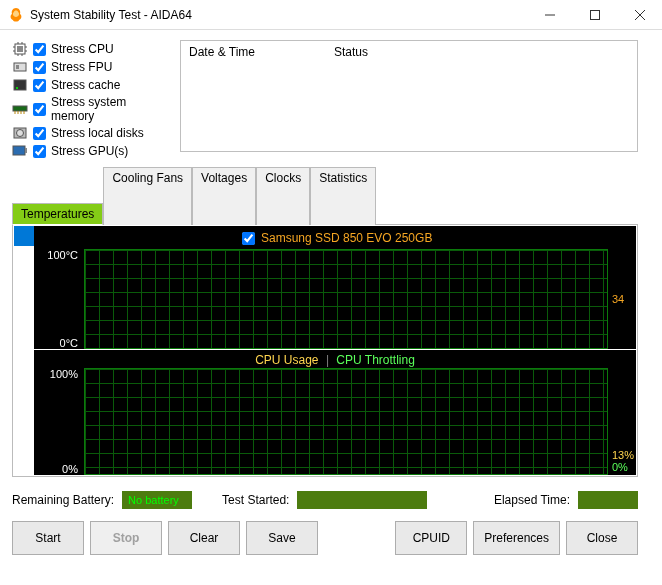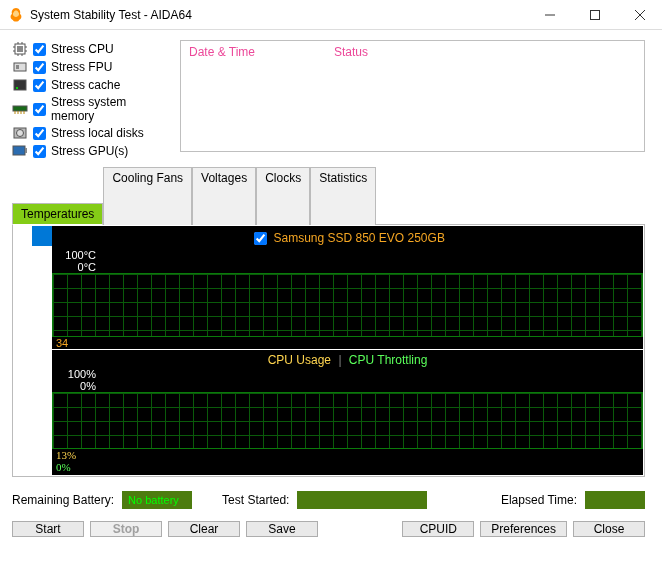--- a/index.html
+++ b/index.html
@@ -23,21 +23,21 @@
   .titlebar .icon { width: 16px; height: 16px; margin-right: 6px; }
   .titlebar .title { flex: 0 0 auto; }
   .titlebar .spacer { flex: 1; }
   .winbtn {
     width: 45px; height: 29px;
     display: flex; align-items: center; justify-content: center;
     font-size: 14px; color: #333;
   }
   .winbtn svg { display: block; }
   .content {
-    padding: 10px 17px 8px 12px;
+    padding: 10px 24px 8px 12px;
   }
   .top-row {
     display: flex;
     gap: 8px;
   }
   .checklist {
     width: 160px;
   }
   .check-item {
     display: flex;
@@ -48,21 +48,21 @@
   .check-item svg.devicon { flex: 0 0 16px; }
   .check-item input[type=checkbox] { margin: 0; width: 13px; height: 13px; }
   .log-panel {
     flex: 1;
     border: 1px solid #bfbfbf;
     height: 112px;
   }
   .log-header {
     display: flex;
     padding: 4px 8px;
-    color: #ec4899;
+    color: #000000;
   }
   .log-col-dt { width: 145px; }
   .tabs-bar {
     display: flex;
     border-bottom: 1px solid #bbb;
     margin-top: 6px;
   }
   .tab {
     padding: 3px 8px;
     border: 1px solid #bbb;
@@ -93,41 +93,40 @@
   .legend-block {
     width: 20px; height: 20px;
     background: #0078d7;
   }
   .graphs-column {
     flex: 1;
     display: flex;
     flex-direction: column;
     gap: 1px;
   }
-  .graph-wrap { display: flex; margin-left: 18px; }
+  .graph-wrap { display: flex; }
   .graph {
     background: #000;
     position: relative;
     flex: 1;
   }
   .graph-title {
     text-align: center;
     color: #fff;
     font-size: 12px;
     padding: 3px 0 1px 0;
   }
   .graph-title .chk { color: #fff; }
   .graph-title .dev-label { color: #f5a623; }
   .graph-title .sep { color: #7f7f7f; margin: 0 4px; }
   .graph-title .cpu-usage { color: #ffd54f; }
   .graph-title .cpu-throt { color: #5aff5a; }
   .plot-row {
     display: flex;
     align-items: stretch;
-    flex-direction: column;
   }
   .ylabels {
     width: 50px;
     color: #fff;
     display: flex;
     flex-direction: column;
     justify-content: space-between;
     text-align: right;
     padding: 0 6px 0 0;
     font-size: 11px;
@@ -146,21 +145,21 @@
   }
   .rlabels {
     width: 28px;
     display: flex;
     flex-direction: column;
     justify-content: center;
     align-items: flex-start;
     padding-left: 4px;
     font-size: 11px;
   }
-  .rlabels.two { justify-content: flex-end; gap: 0; padding-bottom: 2px; font-family: Liberation Serif, serif; }
+  .rlabels.two { justify-content: flex-end; gap: 0; padding-bottom: 2px; }
   .rlabel.val34 { color: #f5a623; }
   .rlabel.val13 { color: #ffd54f; }
   .rlabel.val0 { color: #5aff5a; }
   .status-row {
     display: flex;
     align-items: center;
     gap: 8px;
     margin-top: 14px;
     font-size: 12px;
   }
@@ -176,21 +175,21 @@
   }
   .btnbar {
     display: flex;
     gap: 6px;
     margin-top: 12px;
     padding: 0 0 4px 0;
   }
   .btn {
     flex: 0 0 auto;
     min-width: 72px;
-    height: 16px;
+    height: 34px;
     background: #e9e9e9;
     border: 1px solid #adadad;
     display: flex;
     align-items: center;
     justify-content: center;
     font-size: 12px;
     padding: 0 10px;
   }
   .btn.disabled { color: #a0a0a0; background: #efefef; font-weight: bold; }
   .btnbar .spacer { flex: 1; }

